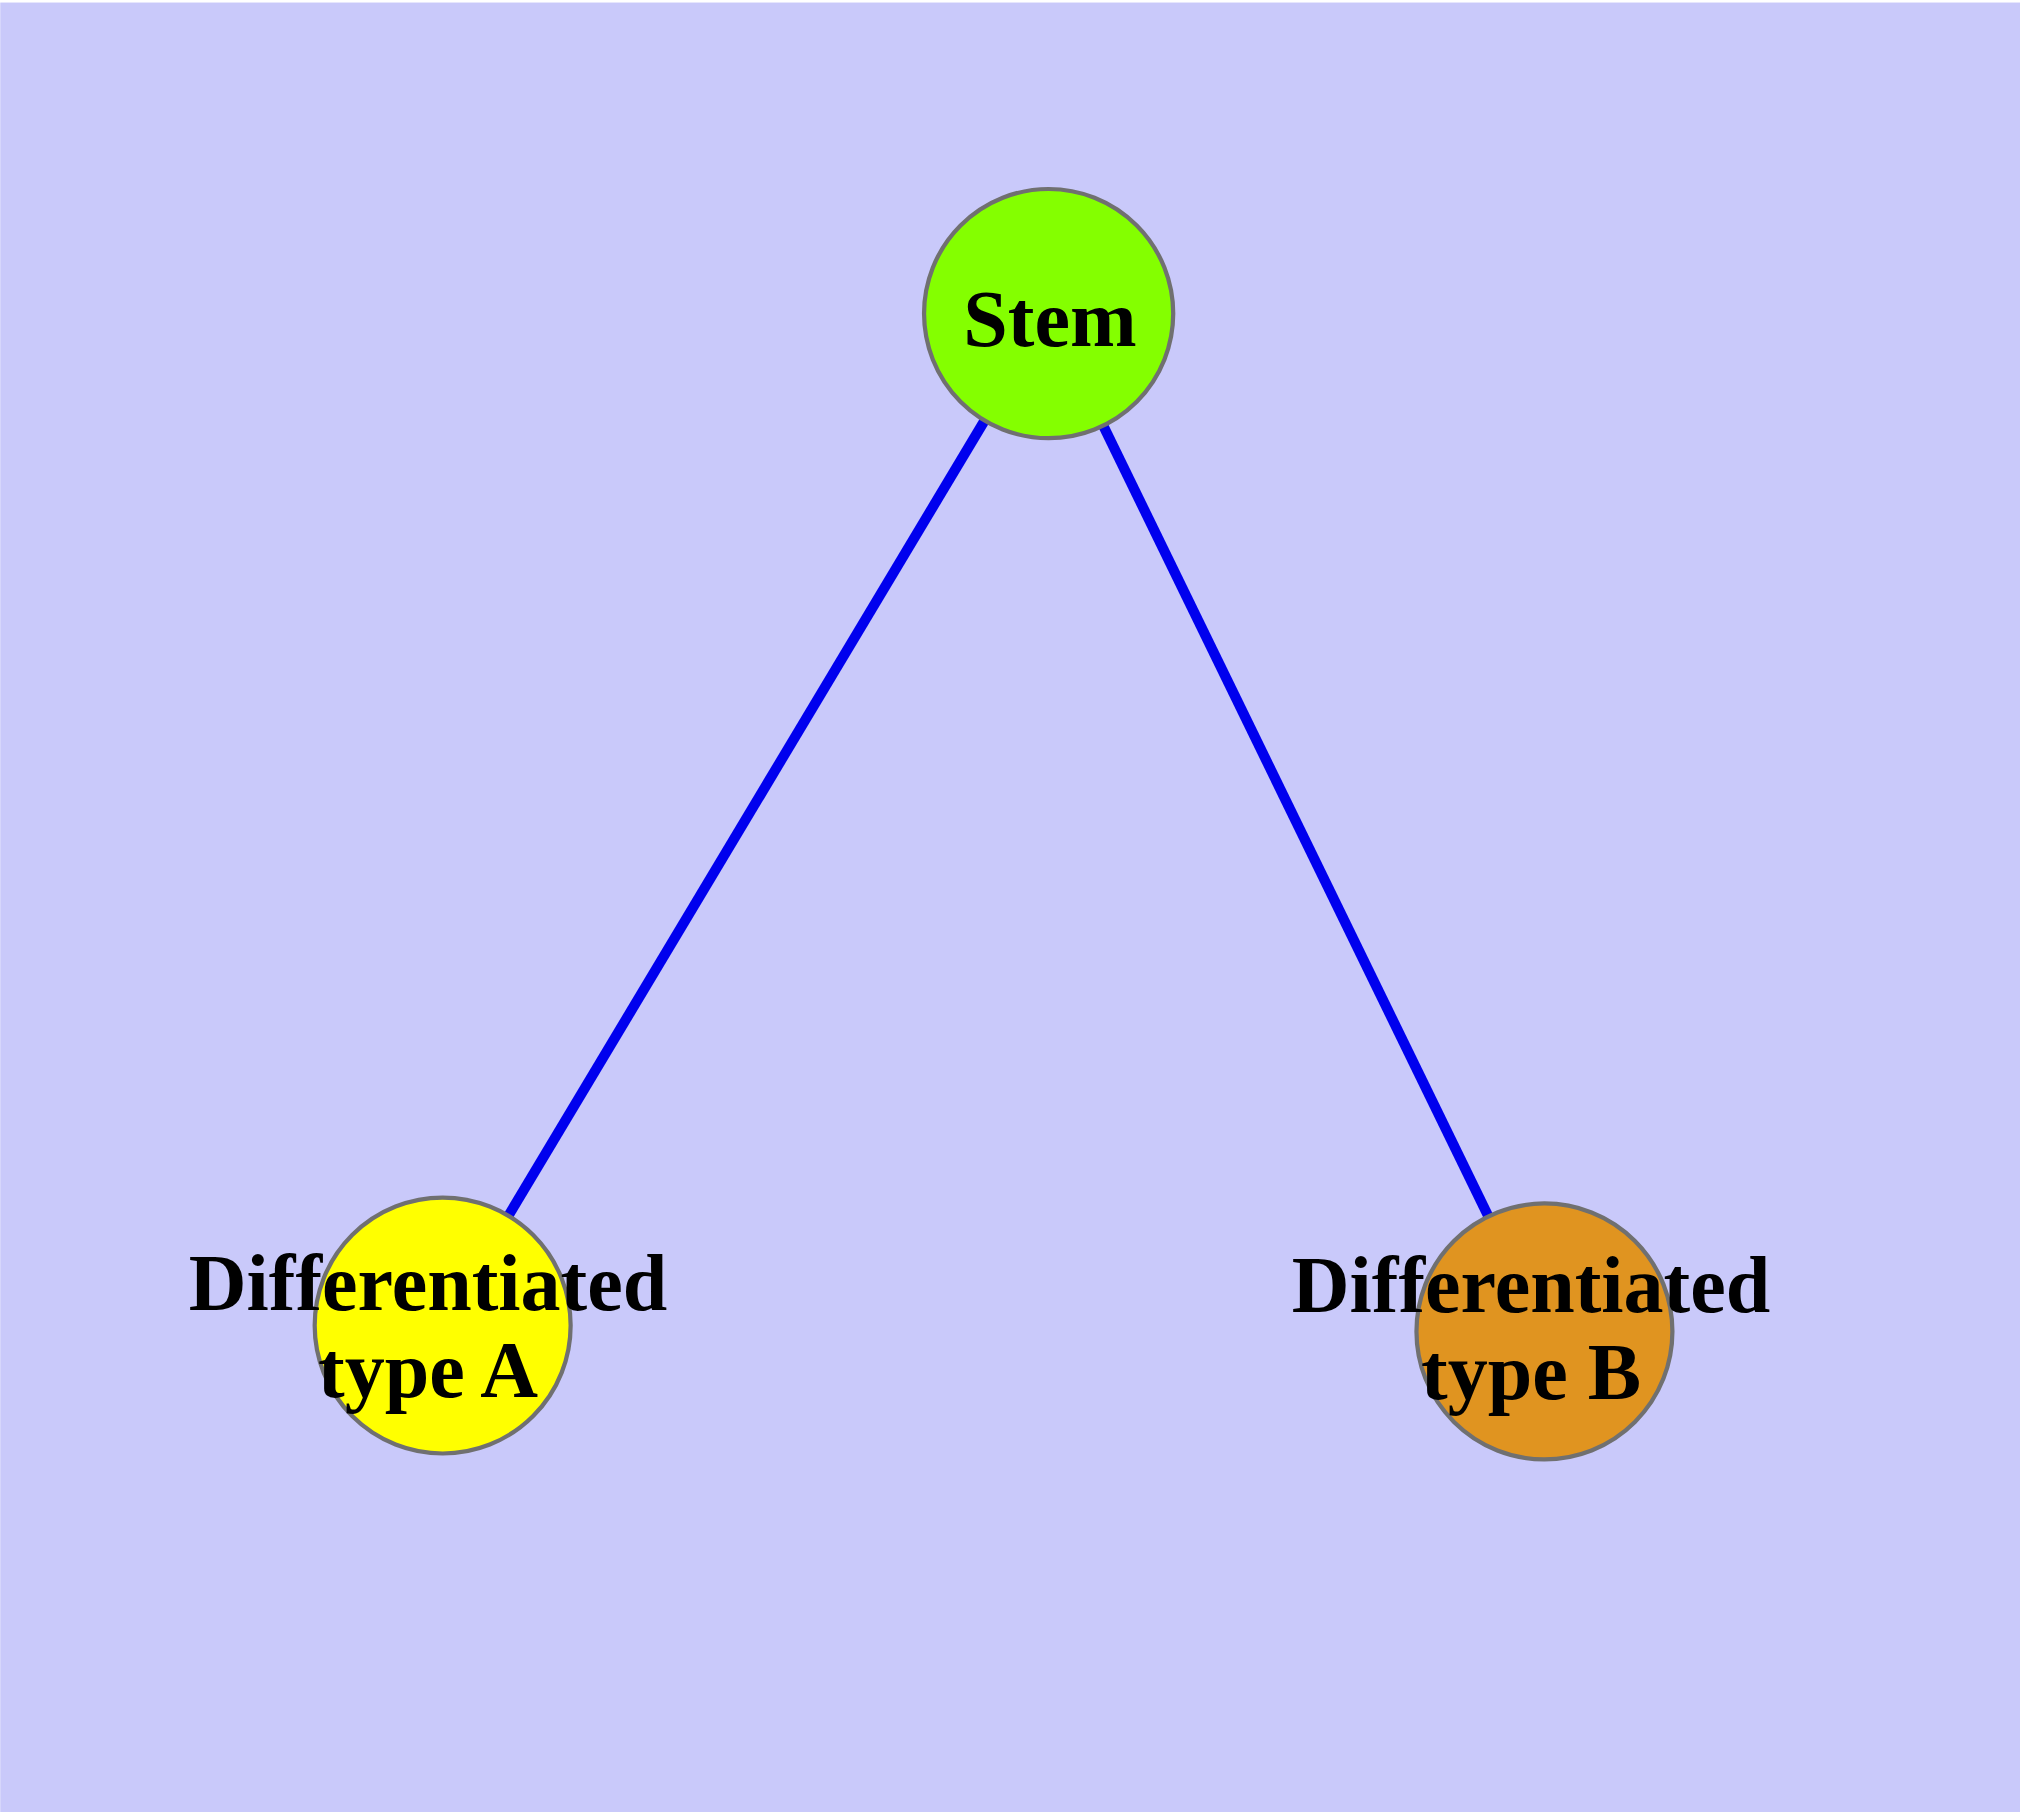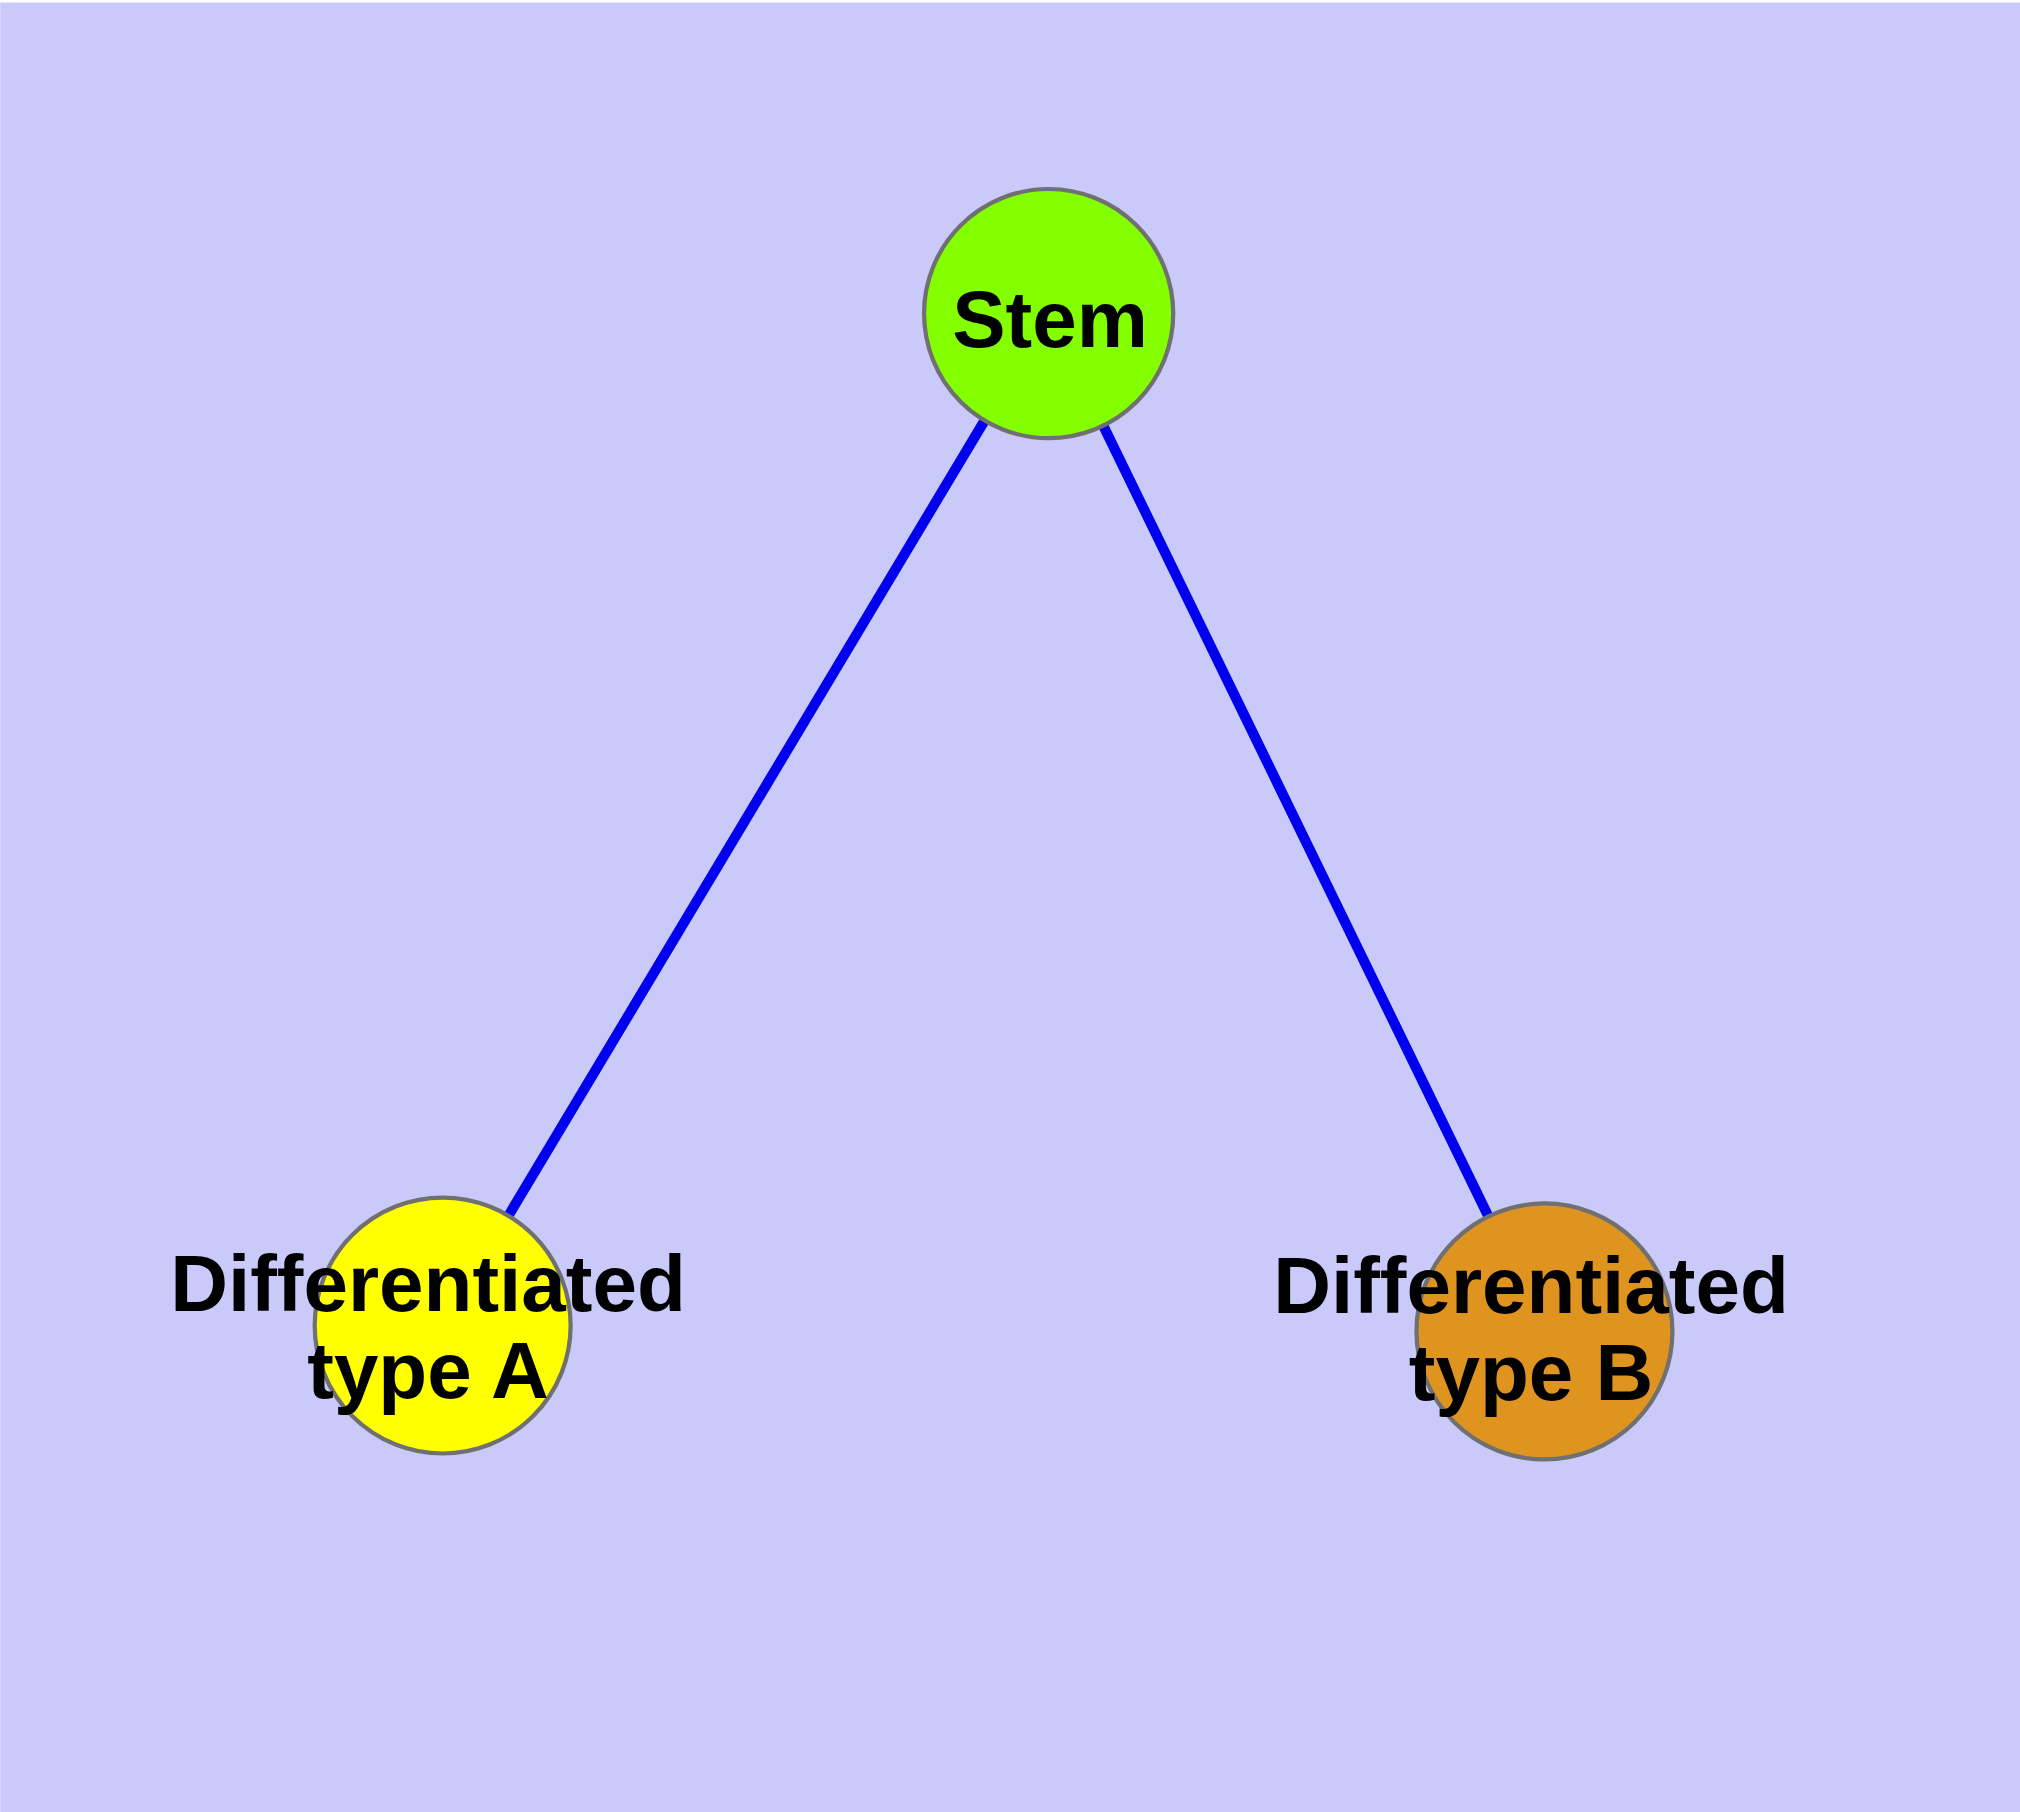--- a/index.html
+++ b/index.html
@@ -5,21 +5,21 @@
   html, body {
     margin: 0;
     padding: 0;
     background: #FFFFFF;
   }
   .canvas {
     position: relative;
     width: 2021px;
     height: 1812px;
     overflow: hidden;
-    font-family: Liberation Sans, sans-serif;
+    font-family: Liberation Serif, serif;
   }
   .canvas svg {
     position: absolute;
     left: 0;
     top: 0;
     display: block;
   }
   .edge {
     stroke-width: 12px;
     fill: none;

